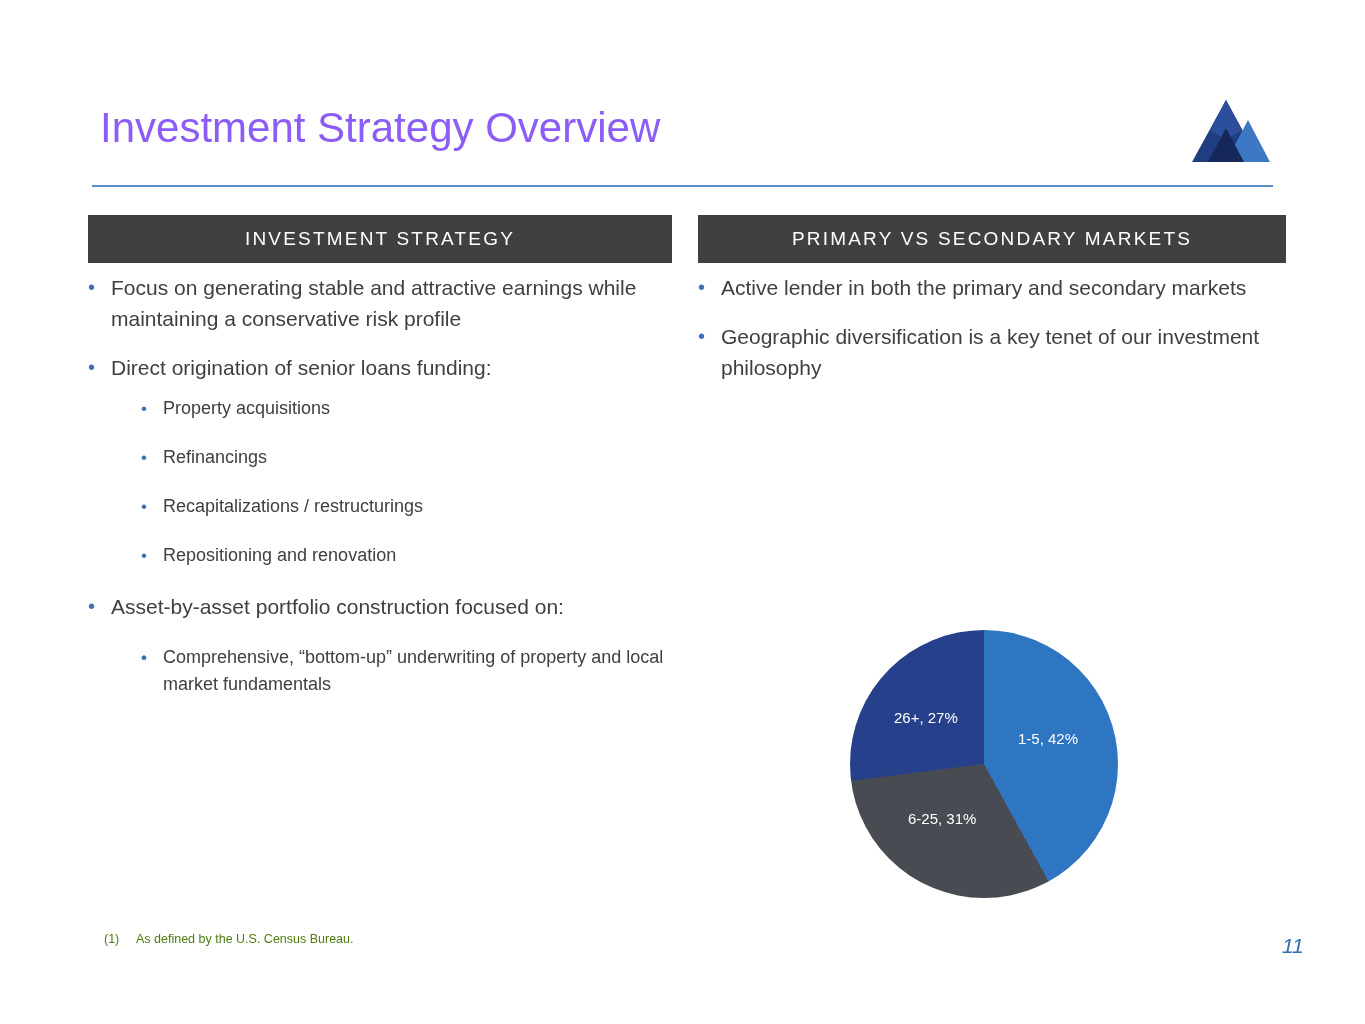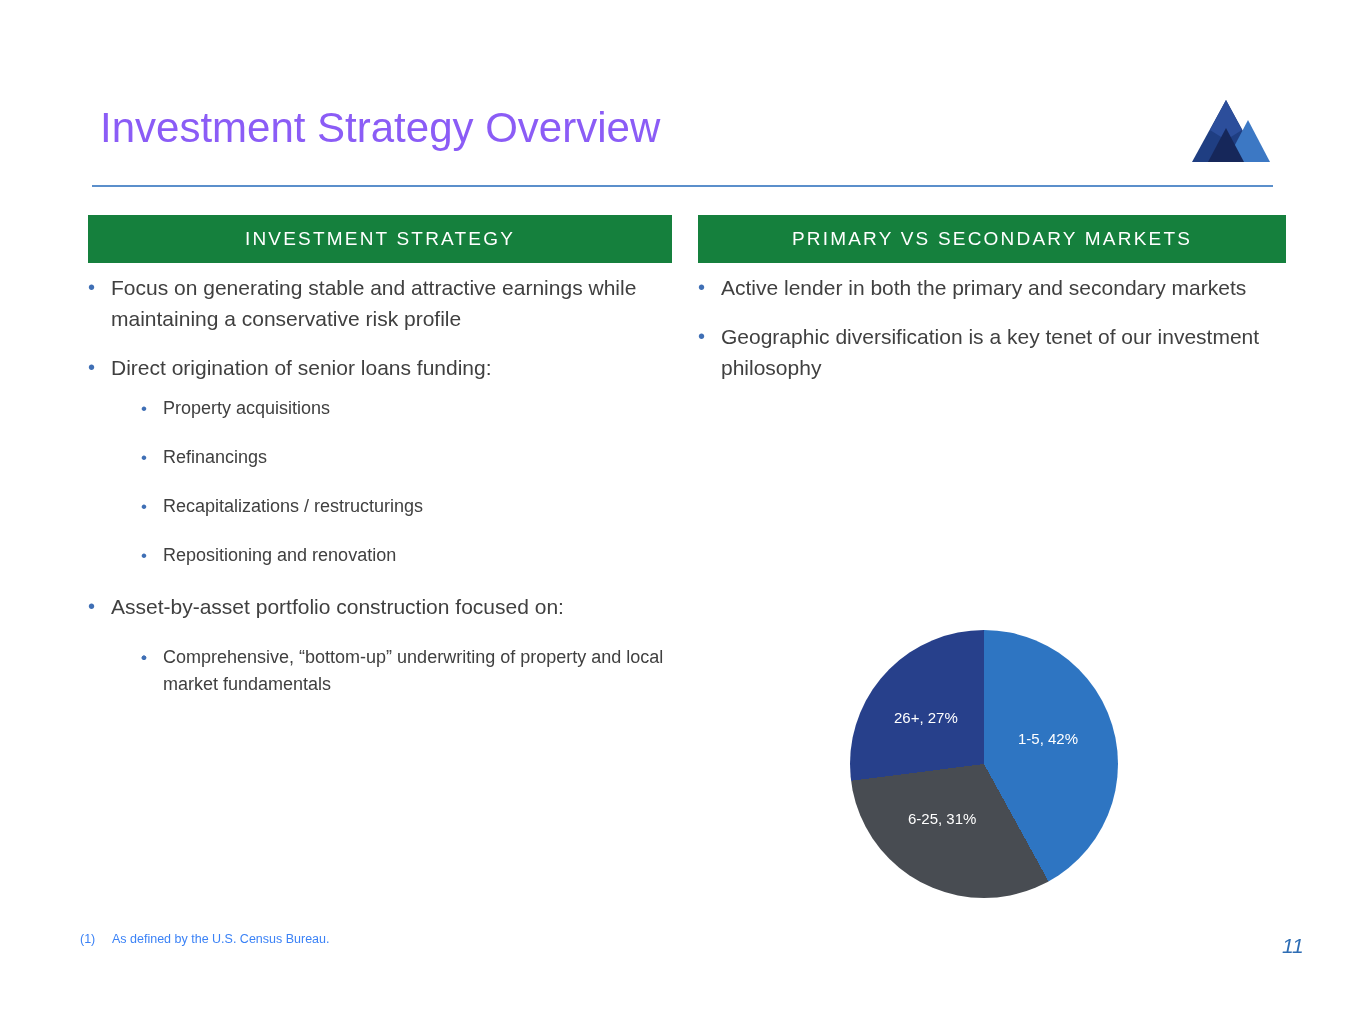--- a/index.html
+++ b/index.html
@@ -46,21 +46,21 @@
     position: absolute;
     left: 1178px;
     top: 98px;
     width: 96px;
     height: 66px;
   }
 
   
   .bar {
     position: absolute;
-    background: #15803d;
+    background: #404040;
     color: #ffffff;
     display: flex;
     align-items: center;
     justify-content: center;
     font-size: 19px;
     letter-spacing: 2.2px;
     font-weight: 400;
   }
   .bar.left  { left: 88px;  top: 215px; width: 584px; height: 48px; }
   .bar.right { left: 698px; top: 215px; width: 588px; height: 48px; }
@@ -128,24 +128,24 @@
     color: #ffffff;
     white-space: nowrap;
   }
   .lab-0 { left: 168px; top: 100px; }
   .lab-1 { left: 58px;  top: 180px; }
   .lab-2 { left: 44px;  top: 79px;  }
 
   
   .footnote {
     position: absolute;
-    left: 80px;
+    left: 104px;
     top: 932px;
     font-size: 12.5px;
-    color: #3b82f6;
+    color: #4d7c0f;
   }
   .footnote .fn-mark { display: inline-block; width: 32px; }
   .pageno {
     position: absolute;
     left: 1282px;
     top: 934px;
     font-size: 21px;
     font-style: italic;
     color: #2E6DB4;
   }

